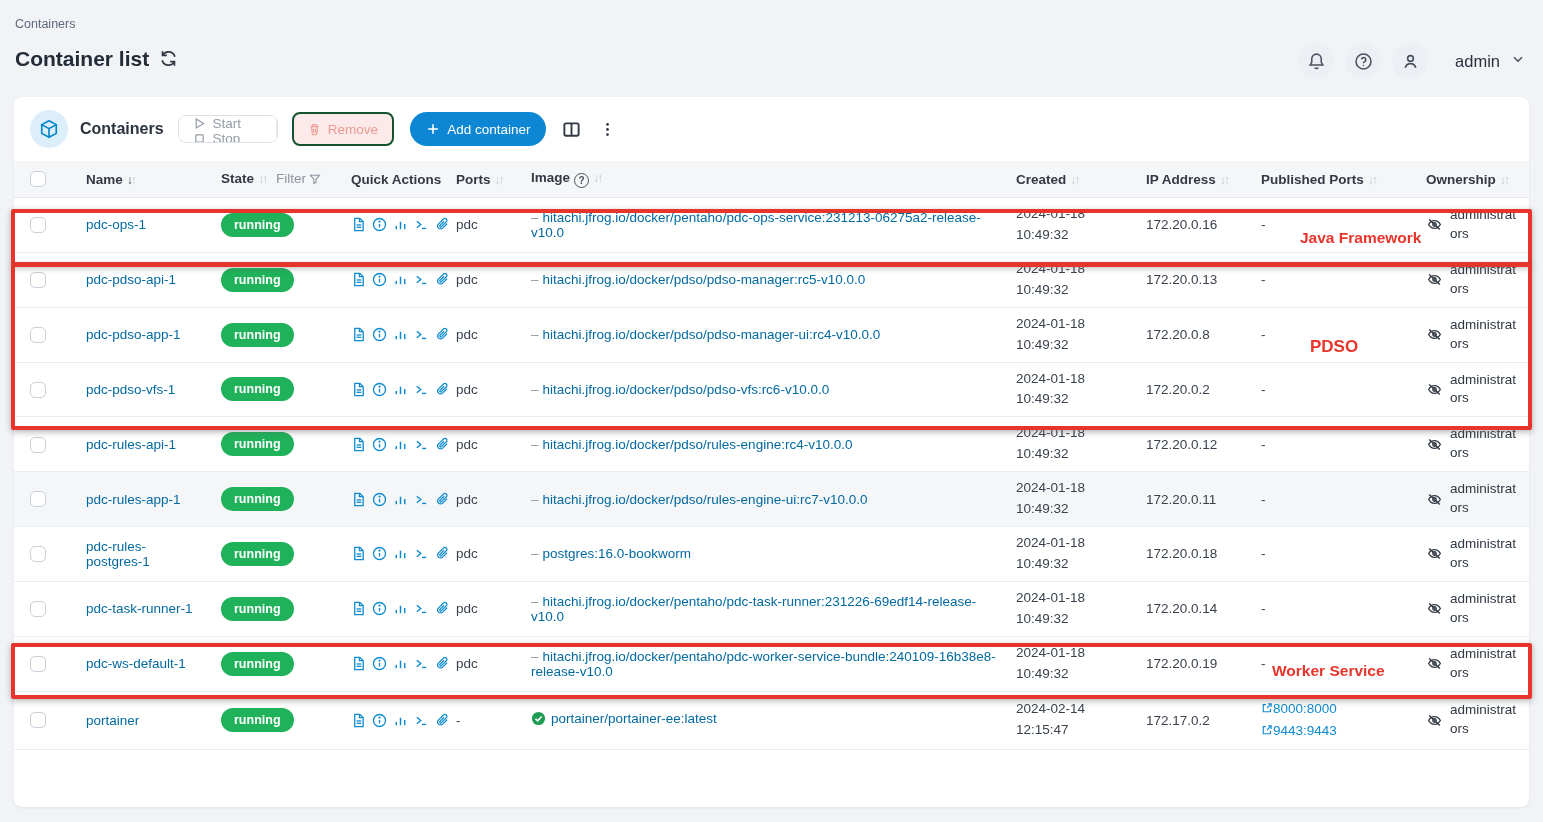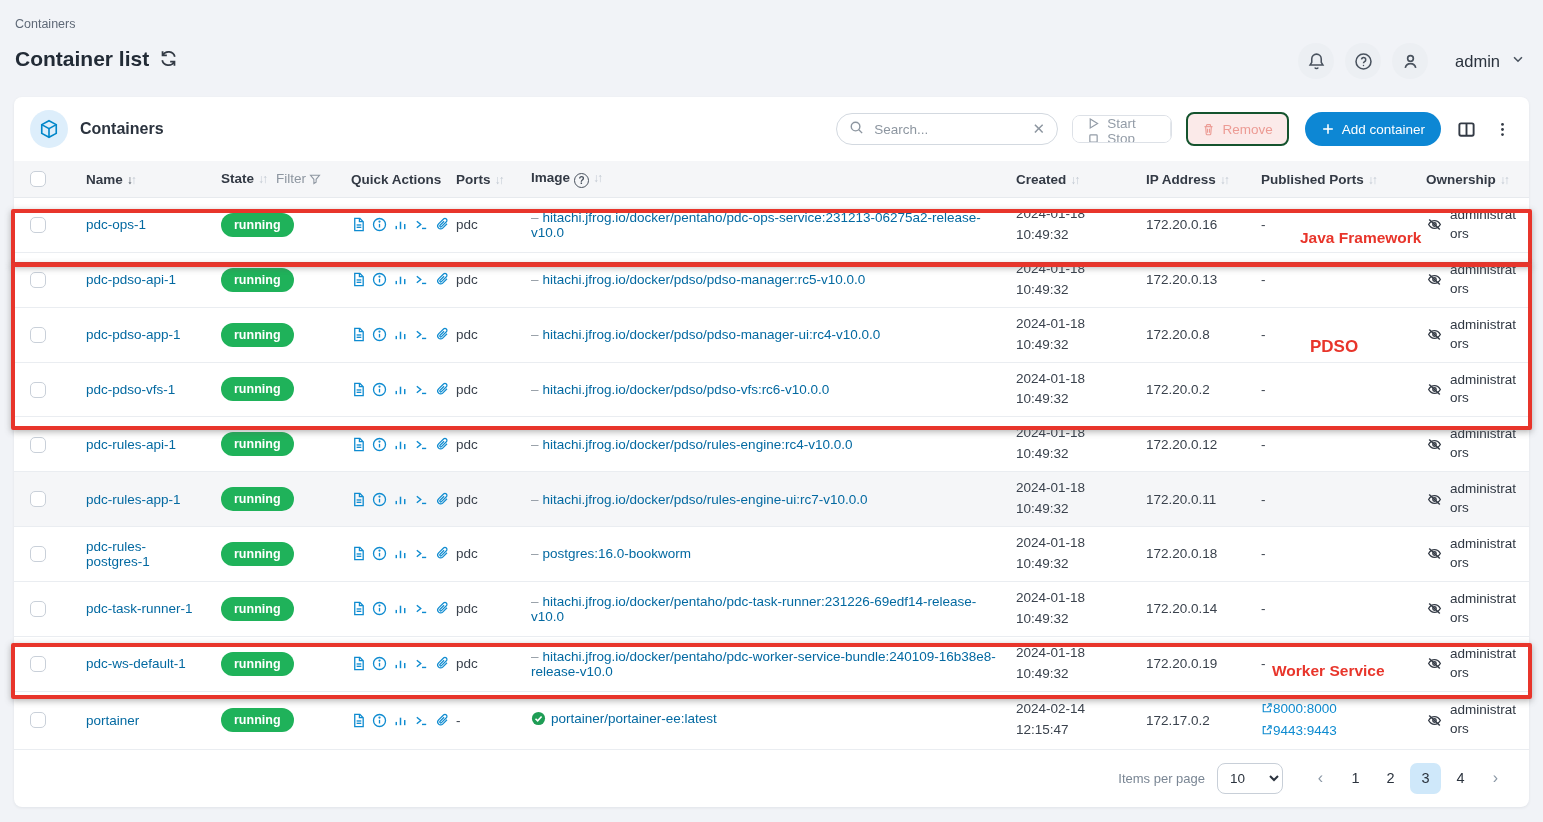--- a/index.html
+++ b/index.html
@@ -144,30 +144,20 @@
         <span class="cube-circle">
           <svg width="20" height="20" viewBox="0 0 16 16" fill="none" stroke="currentColor" stroke-width="1.3">
               <path d="M8 1.4l5.8 3.1v7L8 14.6l-5.8-3.1v-7z"></path>
               <path d="M2.2 4.5L8 7.7l5.8-3.2"></path>
               <line x1="8" y1="7.7" x2="8" y2="14.6"></line>
             </svg>
         </span>
         <span class="widget-title">Containers</span>
       </div>
 
-      <div class="searchbox">
-        <span>
-          <svg width="15" height="15" viewBox="0 0 16 16" fill="none" stroke="currentColor" stroke-width="1.5">
-              <circle cx="7" cy="7" r="4.6"></circle>
-              <line x1="10.5" y1="10.5" x2="14" y2="14"></line>
-            </svg>
-        </span>
-        <input type="text" placeholder="Search..." style="">
-        <span class="search-clear">✕</span>
-      </div>
 
       <div class="btn-group">
         <button class="gbtn">
           <svg width="13" height="13" viewBox="0 0 16 16" fill="none" stroke="currentColor" stroke-width="1.5">
               <polygon points="4,2.5 13,8 4,13.5"></polygon>
             </svg>
           <span>Start</span>
         </button>
         <button class="gbtn">
           <svg width="13" height="13" viewBox="0 0 16 16" fill="none" stroke="currentColor" stroke-width="1.5">
@@ -906,34 +896,20 @@
                     <line x1="3" y1="3.2" x2="13" y2="12.8"></line>
                   </svg>
 </span>
                 <span class="own-text">administrators</span>
               </span>
             </td>
         </tr>
       </tbody>
     </table>
 
-    <div class="table-footer">
-      <span class="ipp-label">Items per page</span>
-      <select class="ipp">
-        <option>10</option>
-      </select>
-      <div class="pager">
-        <button class="pg arrow">‹</button>
-        <button class="pg">1</button>
-        <button class="pg">2</button>
-        <button class="pg current">3</button>
-        <button class="pg">4</button>
-        <button class="pg arrow">›</button>
-      </div>
-    </div>
   </div>
 
   <div class="ann-box" style="top:209px; height:57px;"></div>
   <div class="ann-box" style="top:263px; height:167px;"></div>
   <div class="ann-box" style="top:643px; height:56px;"></div>
   <div class="ann-label" style="left:1300px; top:229px; font-size:15.5px;">Java Framework</div>
   <div class="ann-label" style="left:1310px; top:337px; font-size:17px;">PDSO</div>
   <div class="ann-label" style="left:1272px; top:662px; font-size:15.5px;">Worker Service</div>
 
 </div>

